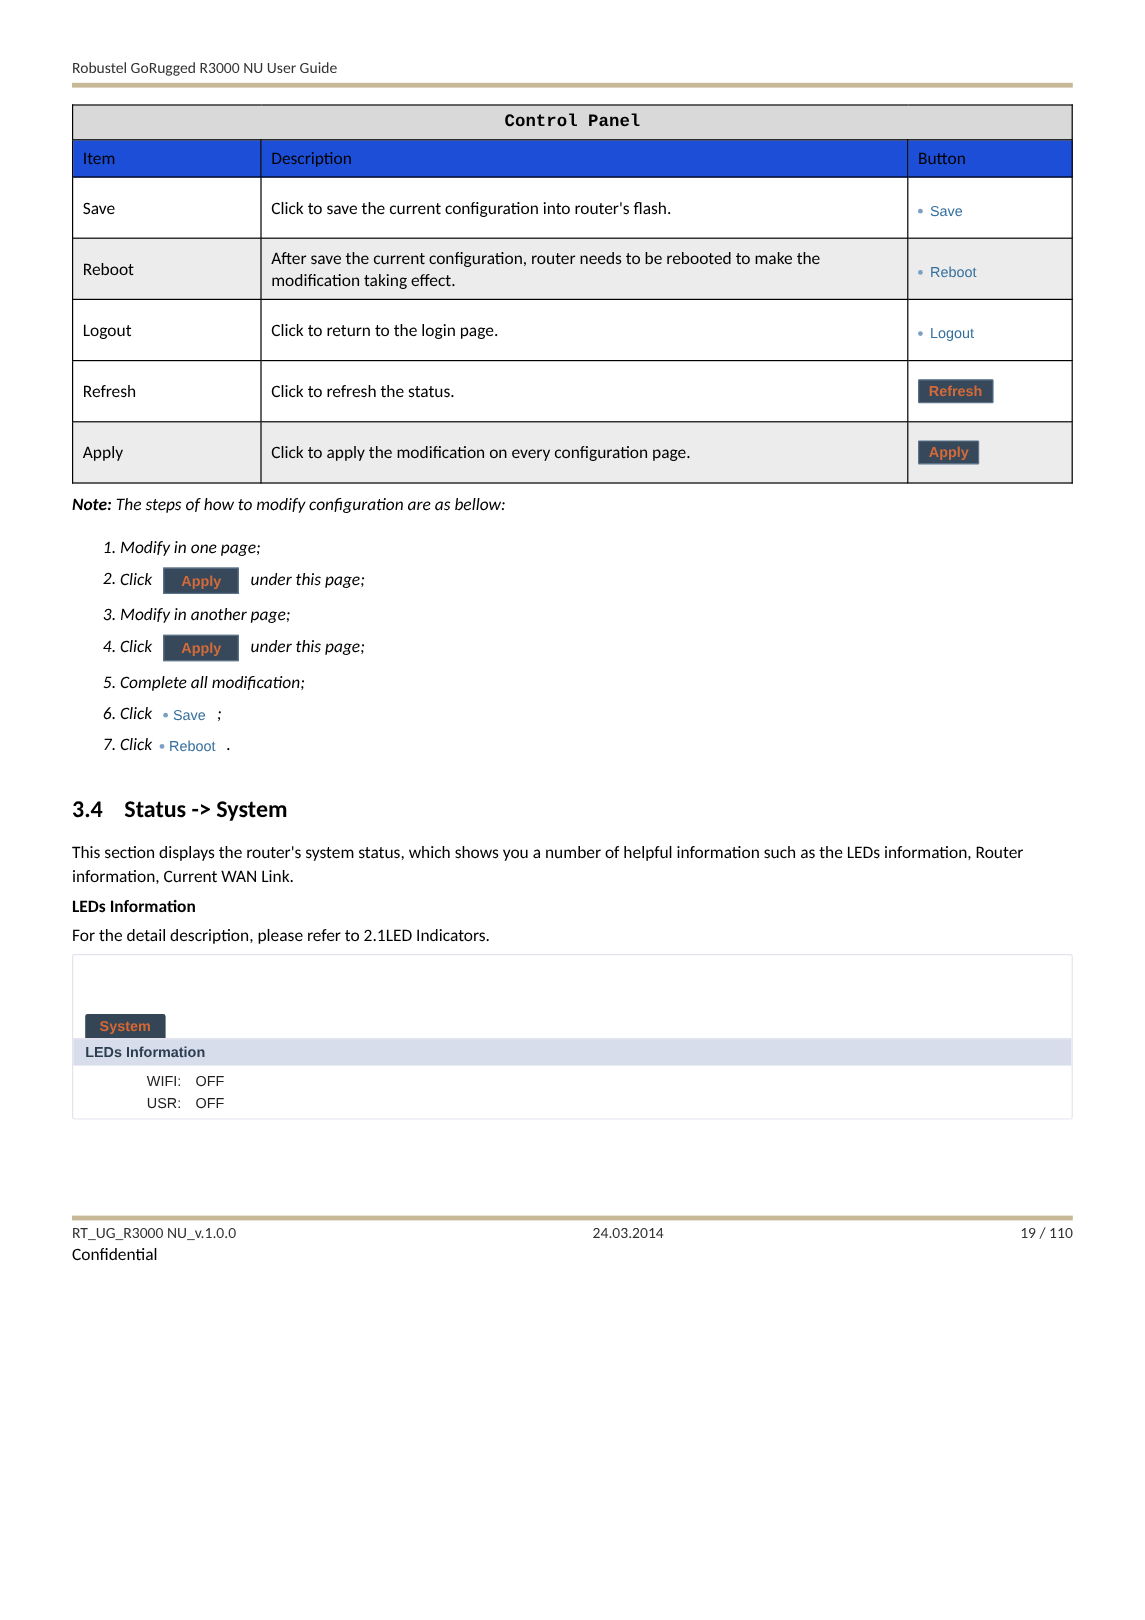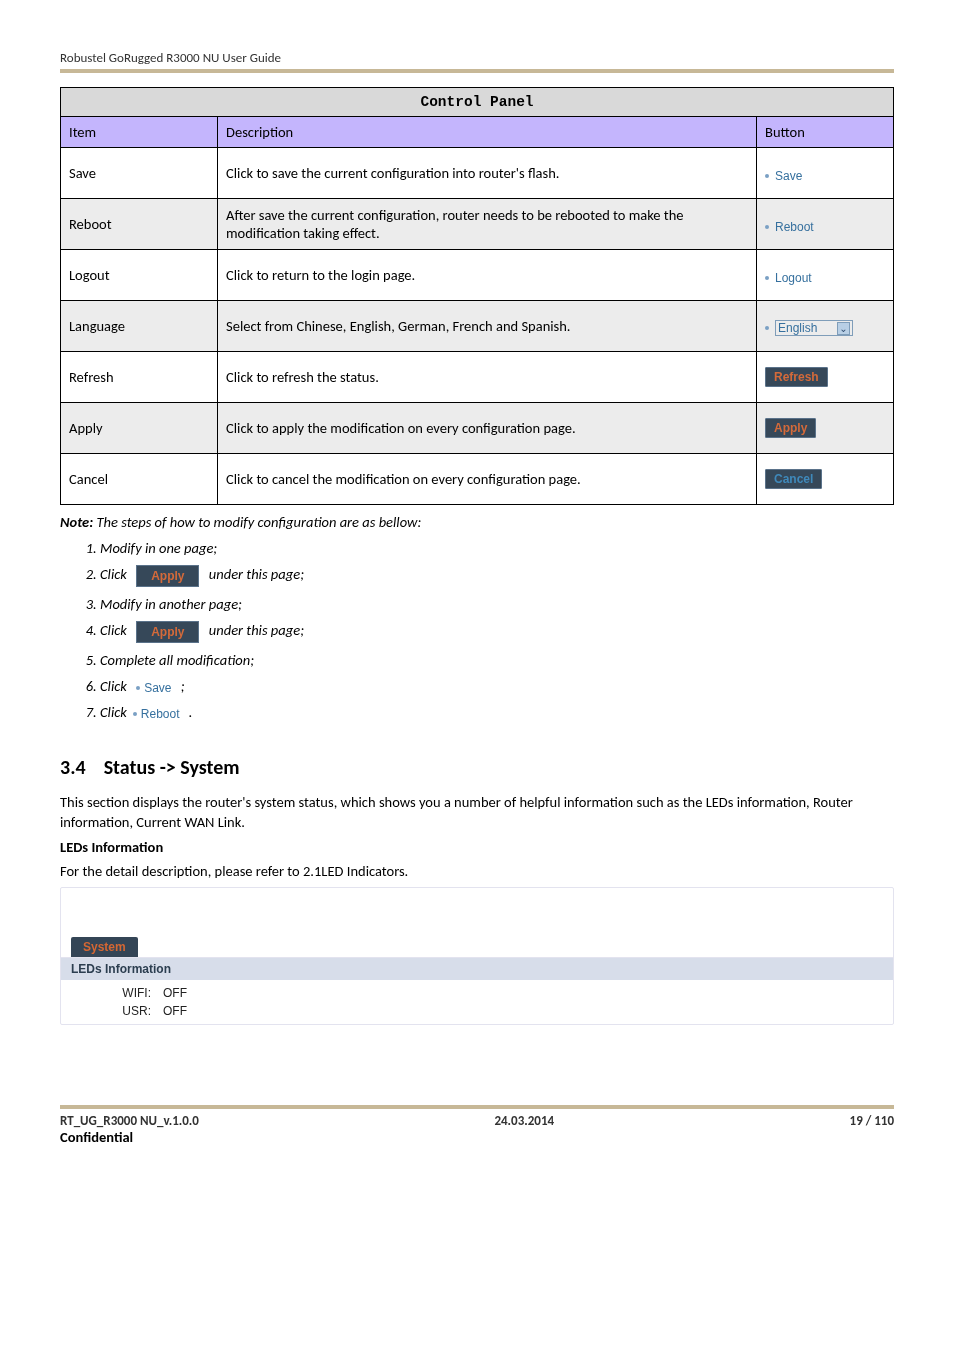--- a/index.html
+++ b/index.html
@@ -32,55 +32,55 @@
     text-align: left;
     font-weight: normal;
   }
   .ctrl-table .title-row td {
     background: #d9d9d9;
     text-align: center;
     font-weight: bold;
     font-family: Liberation Mono, monospace;
   }
   .ctrl-table .hdr-row td {
-    background: #c4b5fd;
+    background: #1d4ed8;
   }
   .ctrl-table .shade { background:#ececec; }
   .ctrl-table .btncell { width: 120px; text-align:left; }
   .ctrl-table .itemcell { width: 140px; }
   .ctrl-table .descrow td { height: 38px; }
   .link-style { color:#36709e; font-family: Verdana, sans-serif; font-size:12px; display:inline-flex; align-items:center; gap:4px; }
   .link-style .dot { width:4px; height:4px; border-radius:50%; background:#7aa0c4; display:inline-block; margin-right:2px; }
   .lang-select { border:1px solid #7f9db9; color:#36709e; font-family:Verdana,sans-serif; font-size:12px; padding:0 2px; display:inline-flex; align-items:center; gap:20px;}
   .lang-caret { background:#b8cfe5; color:#314f73; padding:0 1px; font-size:10px; border:1px solid #7f9db9; }
   .btn-dark { background:#364859; color:#d46a3a; border:1px solid #5a728a; font-family:Verdana,sans-serif; font-size:12px; font-weight:bold; padding:2px 8px; display:inline-block; border-radius:1px; }
   .btn-dark.apply { color:#d46a3a; }
   .btn-dark.cancel { color:#3f89bb; }
   .btn-dark.refresh { color:#d46a3a; }
   .note { margin-top:8px; }
   .note .bold-italic { font-weight:bold; font-style:italic; }
   .note .italic { font-style:italic; }
-  ol.steps { margin:4px 0 0 40px; padding:0; }
+  ol.steps { margin:14px 0 0 40px; padding:0; }
   ol.steps > li { font-style:italic; padding:4px 0; }
   ol.steps .click-text { font-style:italic; }
   .inline-btn { background:#364859; color:#d46a3a; font-family:Verdana,sans-serif; font-size:12px; font-weight:bold; padding:3px 14px; display:inline-block; vertical-align:middle; font-style:normal; border:1px solid #5a728a; margin:0 6px;}
   .inline-link { color:#36709e; font-family:Verdana,sans-serif; font-size:12px; font-style:normal; display:inline-flex; align-items:center; gap:4px; margin:0 6px; vertical-align:middle;}
   .inline-link .dot { width:4px; height:4px; border-radius:50%; background:#7aa0c4; display:inline-block; }
   h2.section-heading { font-size:20px; font-weight:bold; margin:30px 0 14px 0; display:flex; gap:18px; }
   .body-para { margin:4px 0; line-height:1.35; }
   .subhead { font-weight:bold; margin-top:6px; }
   .system-panel { border:1px solid #e3e3ef; border-radius:2px; margin-top:6px; overflow:hidden; }
   .system-tab-row { display:flex; align-items:flex-end; padding:4px 4px 0 10px; border-bottom:1px solid #e3e3ef; gap:6px; }
   .system-tab { background:#344556; color:#d56733; font-family:Verdana,sans-serif; font-size:12px; font-weight:bold; padding:3px 12px; border-radius:2px 2px 0 0;margin-top:45px; }
   .leds-hdr { background:#d7ddea; font-weight:bold; padding:4px 10px; font-family:Verdana,sans-serif; font-size:12px; color:#2c3e50; }
   .leds-grid { padding:4px 0; font-family:Verdana,sans-serif; font-size:12px; }
   .leds-row { display:flex; padding:2px 10px 2px 30px; align-items:center; }
   .leds-label { width:60px; text-align:right; padding-right:12px; color:#222; }
   .leds-val { color:#222; }
-  .footer { position:relative; margin-top:80px;font-weight:bold; }
+  .footer { position:relative; margin-top:80px; }
   .footer .bar { height:4px; background:#c7b897; margin-bottom:4px; }
   .footer .row { display:flex; justify-content:space-between; font-size:13px; color:#333; }
 </style>
 </head>
 <body>
 
 <div class="doc-header">Robustel GoRugged R3000 NU User Guide</div>
 
 <table class="ctrl-table">
   <tbody>
@@ -112,44 +112,28 @@
       </tr>
       <tr class="descrow">
         <td class="itemcell">Logout</td>
         <td>Click to return to the login page.</td>
         <td class="btncell"><span class="link-style">
             <span class="dot"></span>
             <span>Logout</span>
           </span></td>
       </tr>
       <tr class="descrow">
-        <td class="itemcell shade">Language</td>
-        <td class="shade">Select from Chinese, English, German, French and Spanish.</td>
-        <td class="btncell shade"><span class="link-style">
-            <span class="dot"></span>
-            <span class="lang-select">
-              <span>English</span>
-              <span class="lang-caret">⌄</span>
-            </span>
-          </span></td>
-      </tr>
-      <tr class="descrow">
         <td class="itemcell">Refresh</td>
         <td>Click to refresh the status.</td>
         <td class="btncell"><span class="btn-dark refresh">Refresh</span></td>
       </tr>
       <tr class="descrow">
         <td class="itemcell shade">Apply</td>
         <td class="shade">Click to apply the modification on every configuration page.</td>
         <td class="btncell shade"><span class="btn-dark apply">Apply</span></td>
-      </tr>
-      <tr class="descrow">
-        <td class="itemcell">Cancel</td>
-        <td>Click to cancel the modification on every configuration page.</td>
-        <td class="btncell"><span class="btn-dark cancel">Cancel</span></td>
       </tr>
     </tbody>
 </table>
 
 <div class="note">
   <span class="bold-italic">Note:</span><span class="italic"> The steps of how to modify configuration are as bellow:</span>
   <ol class="steps">
     <li>Modify in one page;</li>
     <li><span class="click-text">Click </span><span class="inline-btn">Apply</span><span class="click-text"> under this page;</span></li>
     <li>Modify in another page;</li>

